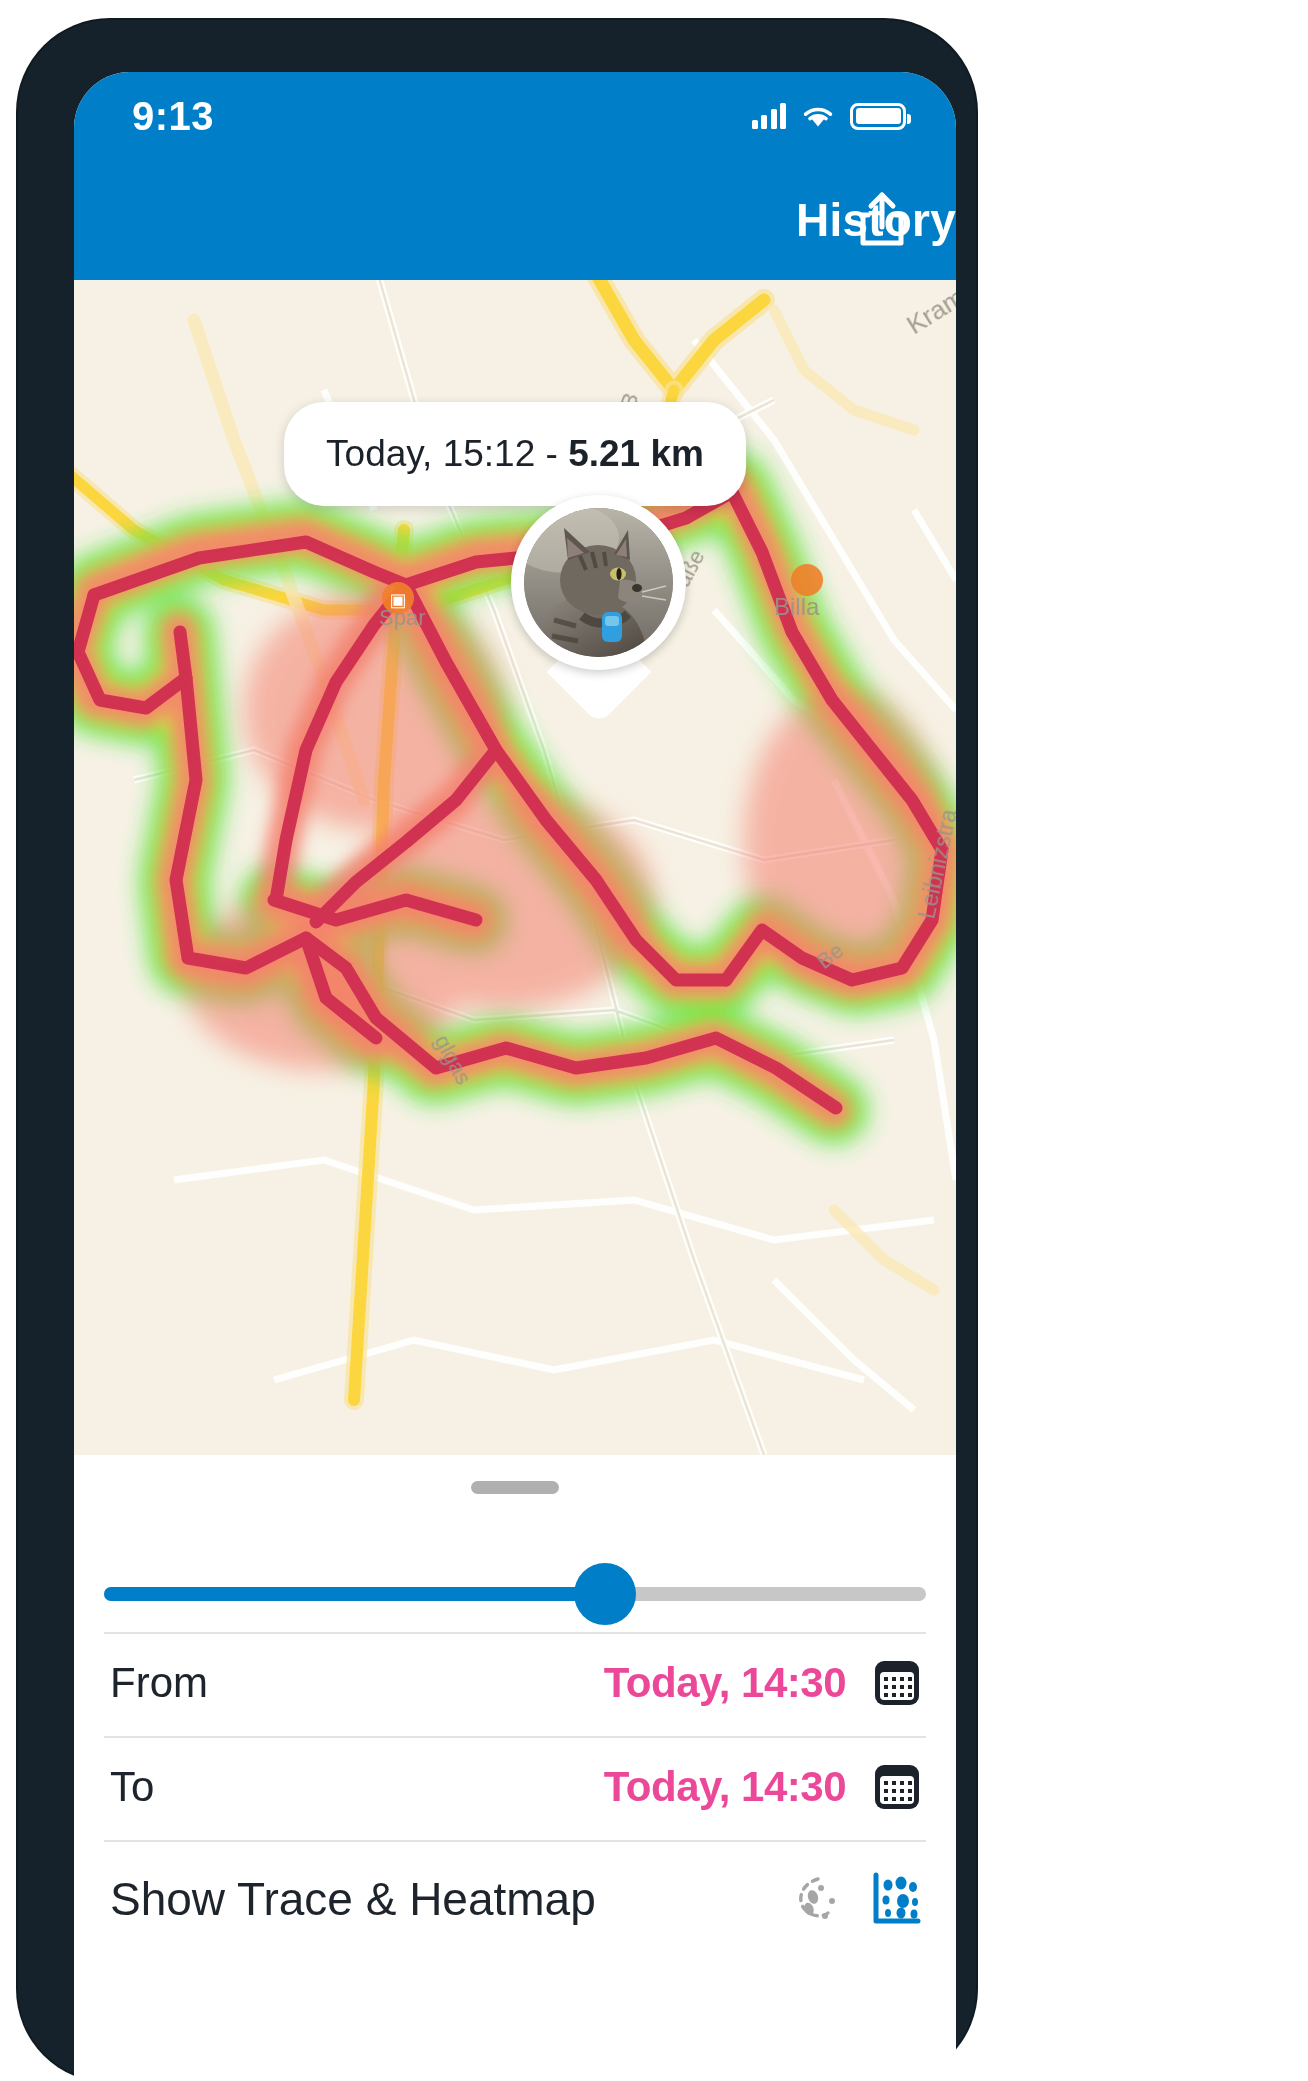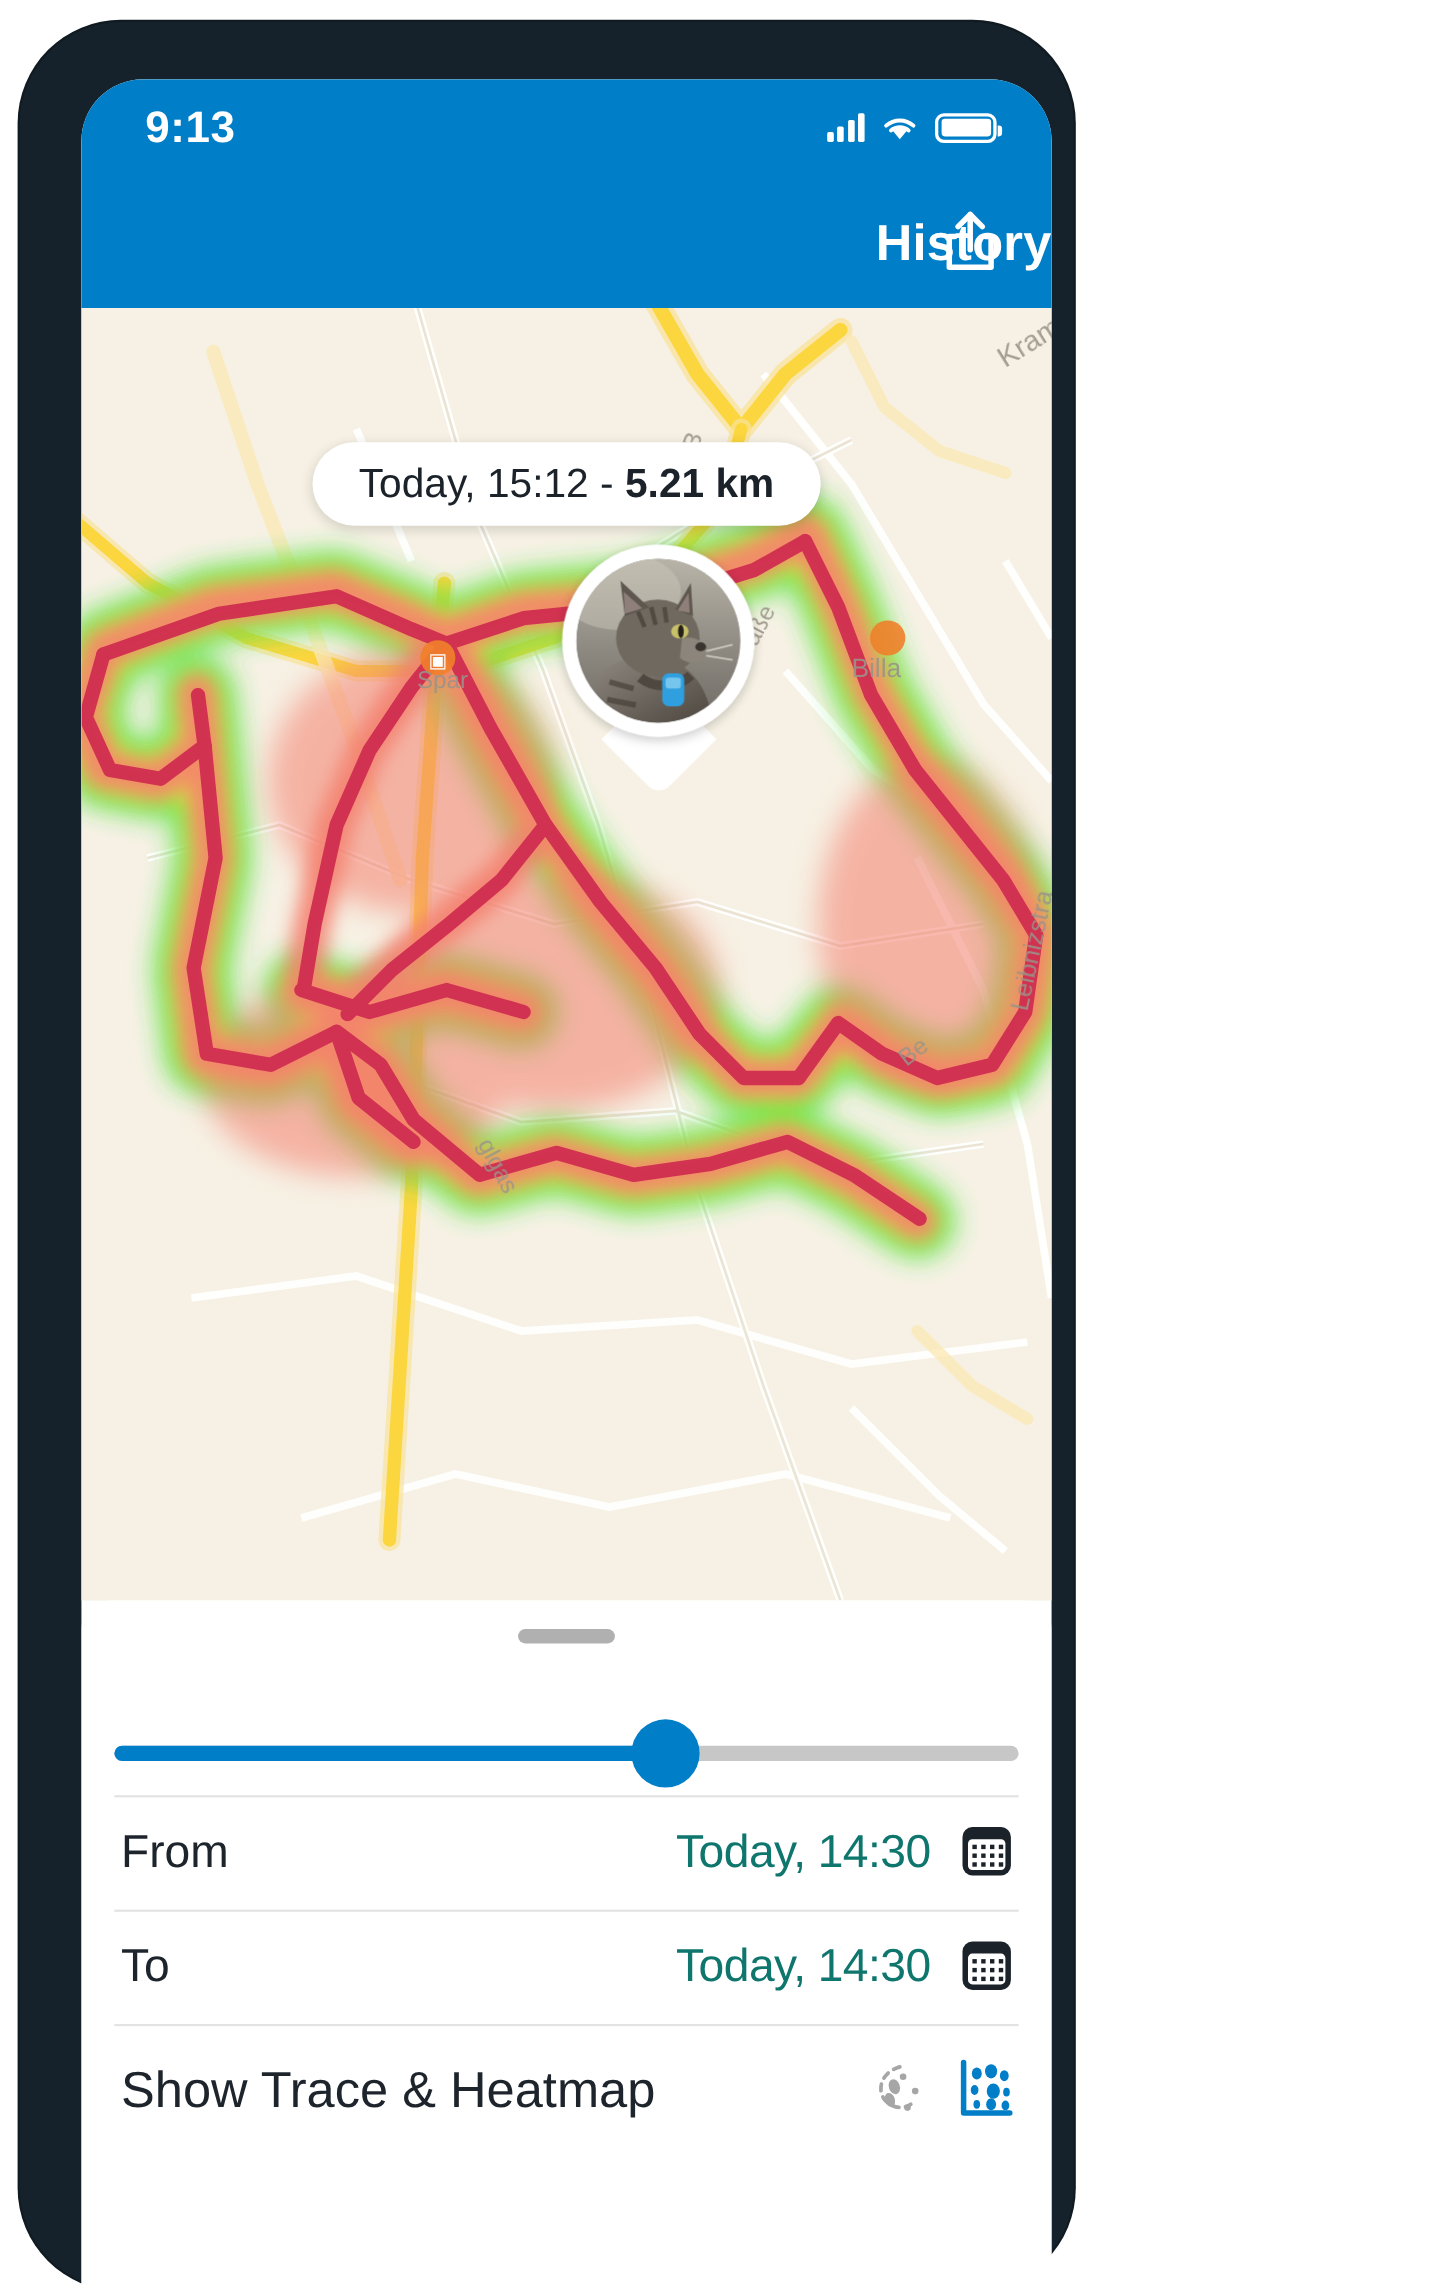--- a/index.html
+++ b/index.html
@@ -91,21 +91,21 @@
     overflow: hidden;
   }
   .map svg { position: absolute; left: 0; top: 0; }
 
   
   .trip-tooltip {
     position: absolute;
     left: 50%; top: 122px; transform: translateX(-50%);
     background: #fff;
     border-radius: 40px;
-    padding: 17px 42px;
+    padding: 31px 42px;
     box-shadow: 0 3px 12px rgba(0,0,0,0.16);
     white-space: nowrap;
     font-size: 37px;
     color: #1b222a;
     z-index: 6;
   }
   .trip-tooltip .dist { font-weight: 700; }
 
   
   .pet-pin {
@@ -182,21 +182,21 @@
   
   .divider { height: 2px; background: #e3e3e3; margin: 0 30px; }
   .row {
     display: flex; align-items: center; justify-content: space-between;
     padding: 0 34px 4px 36px;
     height: 102px;
     cursor: pointer;
   }
   .row-label { font-size: 42px; color: #1d242c; }
   .row-right { display: flex; align-items: center; gap: 26px; }
-  .row-value { font-size: 42px; font-weight: 400; color: #0f766e; letter-spacing: -0.5px; }
+  .row-value { font-size: 42px; font-weight: 700; color: #ec4899; letter-spacing: -0.5px; }
 
   .cal-ico { width: 50px; height: 50px; }
   .row-icons { display: flex; align-items: center; gap: 26px; }
   .trace-ico { width: 56px; height: 56px; }
   .heat-ico { width: 52px; height: 56px; }
   .settings-row { height: 118px; }
   .settings-row .row-label { font-size: 46px; }
 </style>
 </head>
 <body>

